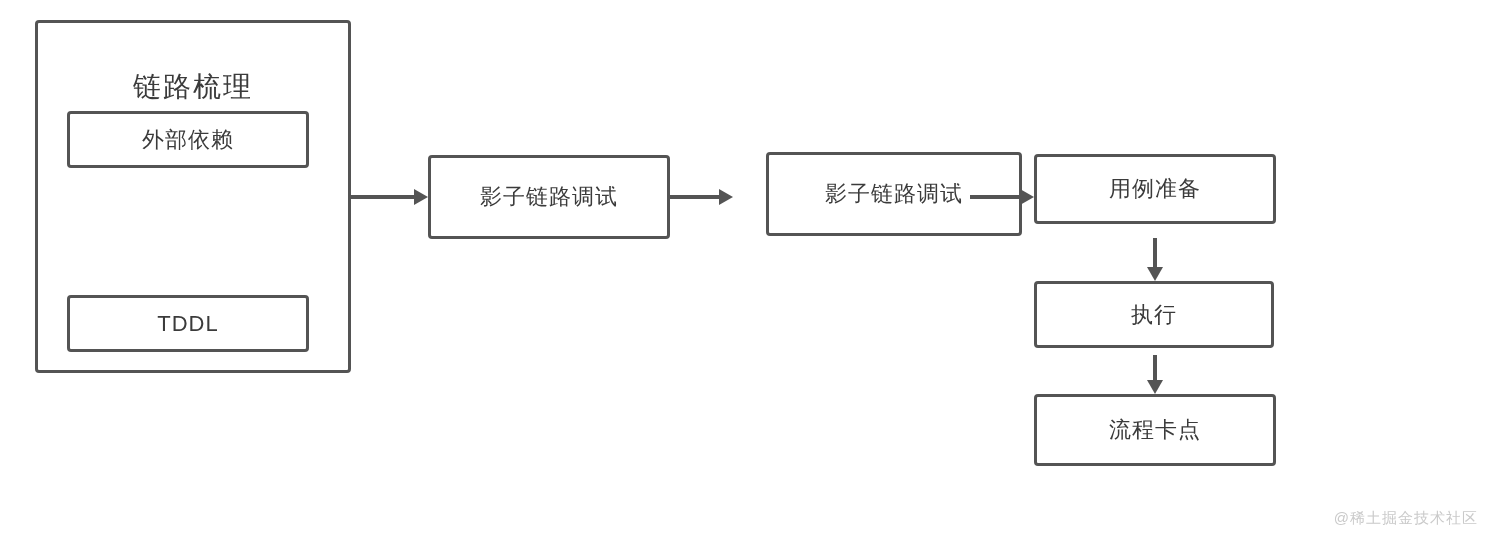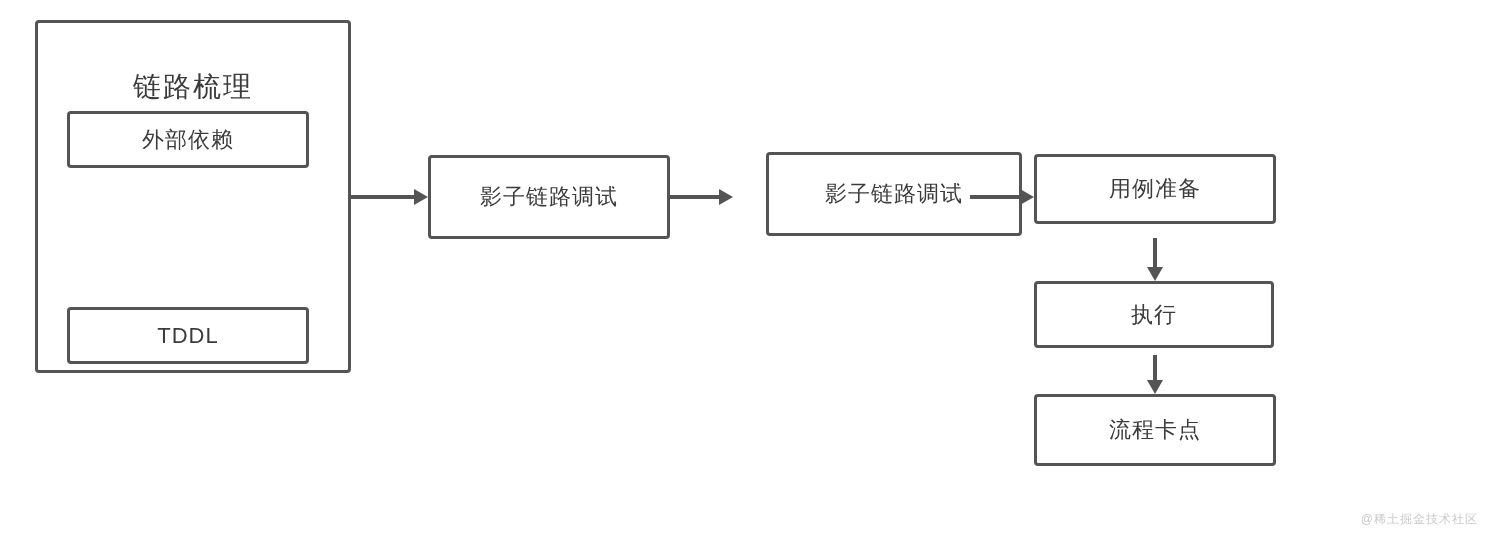--- a/index.html
+++ b/index.html
@@ -78,35 +78,35 @@
   .arrow-v .head {
     width: 0; height: 0;
     border-left: 8px solid transparent;
     border-right: 8px solid transparent;
     border-top: 14px solid var(--border);
   }
   .watermark {
     position: absolute;
     right: 14px;
     bottom: 10px;
-    font-size: 12px;
+    font-size: 15px;
     letter-spacing: 1px;
     color: var(--watermark);
     text-align: center;
   }
 </style>
 </head>
 <body>
 
 <div class="canvas">
 
   <div class="group-box">
     <div class="group-title">链路梳理</div>
     <div class="node group-item" style="top: 88px;">外部依赖</div>
-    <div class="node group-item" style="top: 284px;">TDDL</div>
+    <div class="node group-item" style="top: 272px;">TDDL</div>
   </div>
 
   <div class="node" style="left: 428px; top: 155px; width: 242px; height: 84px;">影子链路调试</div>
 
   <div class="node" style="left: 733px; top: 152px; width: 256px; height: 84px; margin-left: 33px;">影子链路调试</div>
 
   <div class="node" style="left: 1034px; top: 154px; width: 242px; height: 70px;">用例准备</div>
 
   <div class="node" style="left: 1034px; top: 281px; width: 240px; height: 67px;">执行</div>
 

